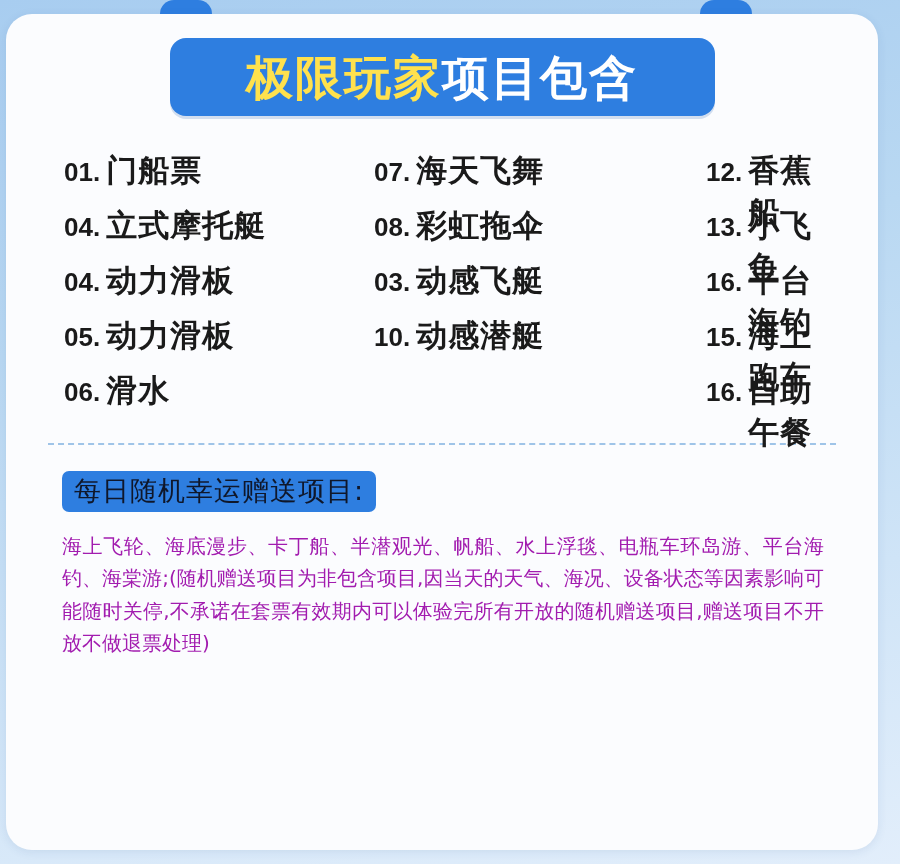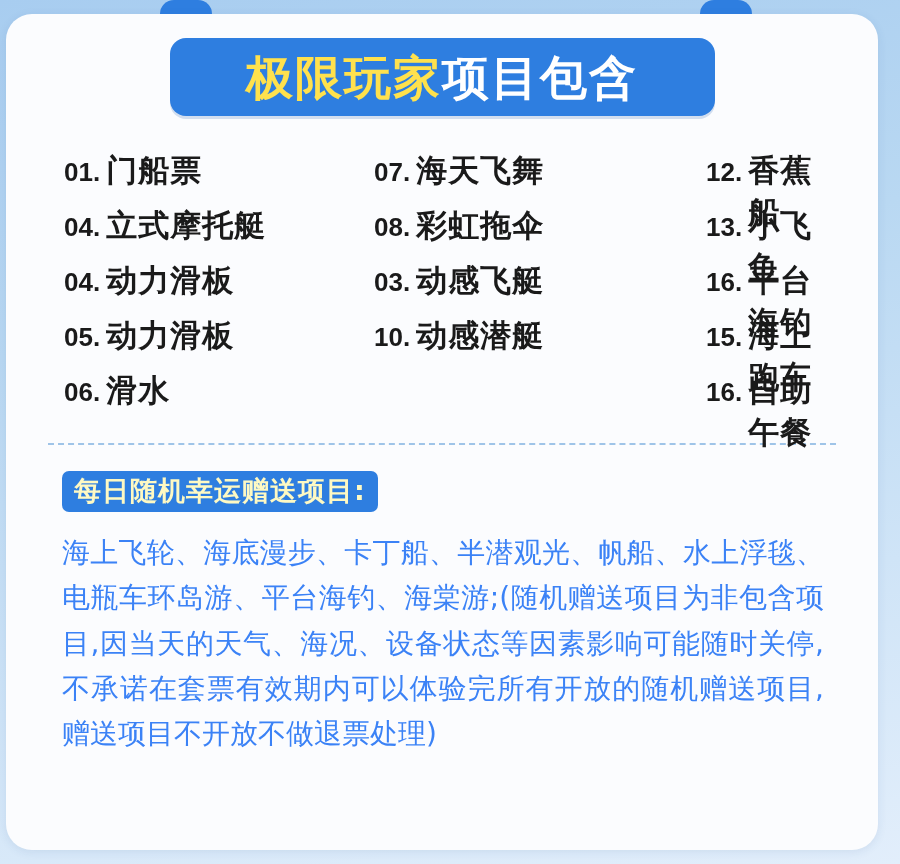--- a/index.html
+++ b/index.html
@@ -109,33 +109,33 @@
 
   
   .gift-head {
     margin: 26px 0 0 22px;
     display: inline-block;
     background: #2e7ee0;
     border-radius: 7px;
     padding: 6px 12px 8px 12px;
   }
   .gift-head-text {
-    color: #fef9c3;
+    color: #0f172a;
     font-size: 27px;
-    font-weight: bold;
+    font-weight: normal;
     letter-spacing: 1px;
     font-family: "DejaVu Sans", "Liberation Sans", sans-serif;
     line-height: 1;
   }
 
   .gift-body {
     margin: 18px 20px 0 22px;
-    font-size: 28px;
+    font-size: 20px;
     line-height: 1.62;
-    color: #3b82f6;
+    color: #a21caf;
     font-family: "DejaVu Sans", "Liberation Sans", sans-serif;
     text-align: justify;
   }
 </style>
 </head>
 <body>
 
 <div class="poster">
 
   <div class="ear left"></div>

